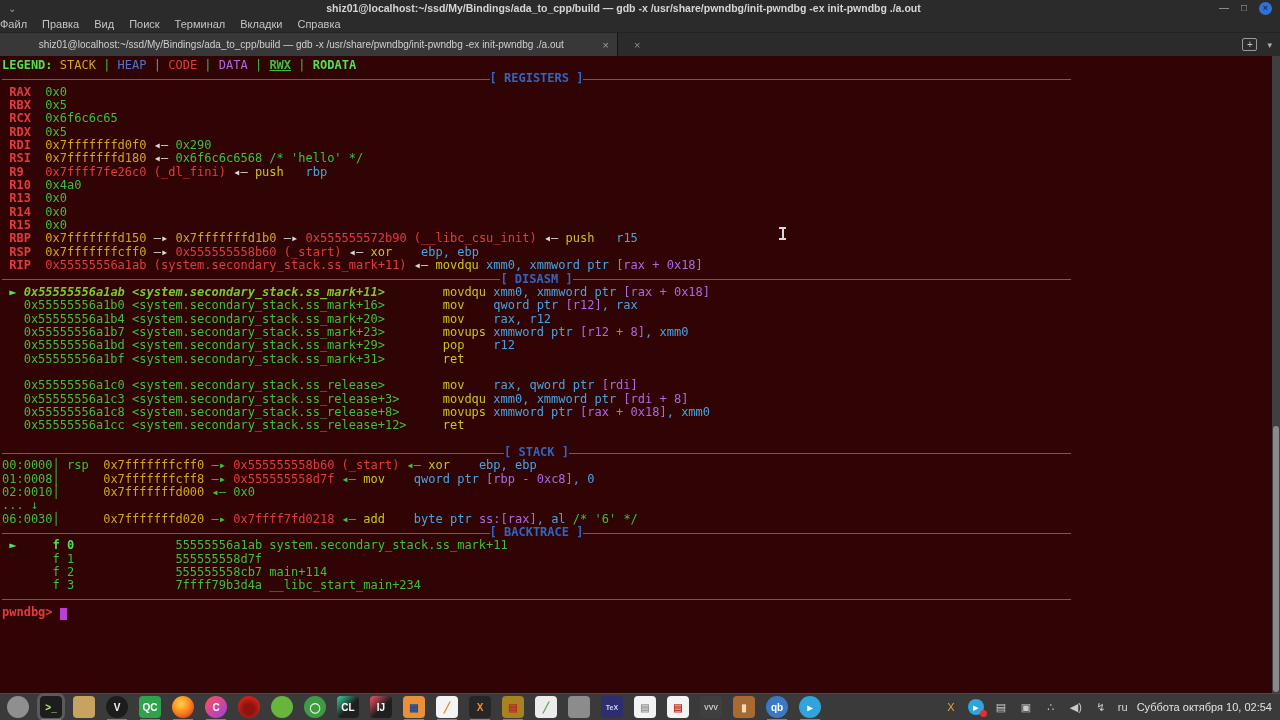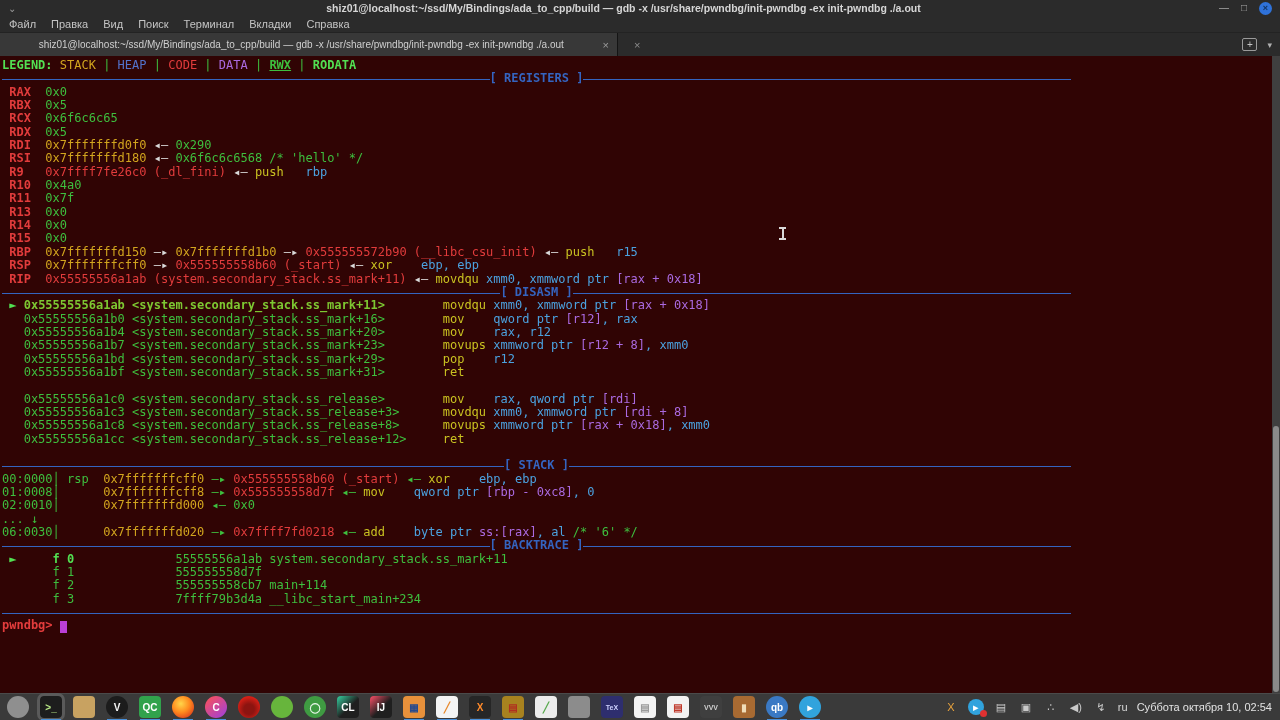--- a/index.html
+++ b/index.html
@@ -11,21 +11,21 @@
     background:#2b2b2b; display:flex; align-items:center; }
   .titlebar .chevron { color:#9a9a9a; font-size:10px; margin-left:8px; width:20px; }
   .titlebar .title { flex:1; text-align:center; color:#d6d6d6; font-size:10.5px; font-weight:bold;
     white-space:nowrap; overflow:hidden; }
   .winbtns { display:flex; align-items:center; gap:12px; margin-right:8px; }
   .winbtn { color:#a8a8a8; font-size:10px; line-height:10px; cursor:default; }
   .winbtn.close { width:13px; height:13px; border-radius:50%; background:#2f72d9; color:#10315e;
     display:flex; align-items:center; justify-content:center; font-size:9px; font-weight:bold; }
 
   .menubar { position:absolute; left:0; top:16px; width:1280px; height:17px;
-    background:#2b2b2b; display:flex; align-items:center; gap:15px; padding-left:9px;
+    background:#2b2b2b; display:flex; align-items:center; gap:15px; padding-left:0;
     border-bottom:1px solid #232323; }
   .menubar .mitem { color:#c4c4c4; font-size:11px; }
 
   .tabbar { position:absolute; left:0; top:33px; width:1280px; height:23px; background:#1f1f1f;
     display:flex; }
   .tab { height:23px; display:flex; align-items:center; padding:0 8px; }
   .tab .tlabel { flex:1; text-align:center; font-size:10px; white-space:nowrap; overflow:hidden; }
   .tab .tclose { font-size:11px; margin-left:8px; }
   .tab.active { width:618px; background:#383838; border-right:1px solid #141414; }
   .tab.active .tlabel { color:#cfcfcf; }
@@ -45,21 +45,21 @@
   .tline { white-space:pre; font-family:"DejaVu Sans Mono","DejaVu Sans",monospace;
     font-size:12px; line-height:13.35px; height:13.35px; width:1069px; }
   .tline.thead { display:flex; }
   .hline { flex:1; height:1px; background:var(--hdr); align-self:center; margin-top:1px; }
   .hlabel { color:var(--hdr); font-weight:bold; }
 
   .s-regn { color:var(--red); font-weight:bold; }
   .s-red  { color:var(--red); }
   .s-grn  { color:var(--grn); }
   .s-grnb { color:var(--grnb); font-weight:bold; }
-  .s-cur  { color:var(--cur); font-weight:bold; }
+  .s-cur  { color:var(--cur); font-weight:bold;font-style:italic; }
   .s-yel  { color:var(--yel); }
   .s-mnem { color:var(--mnem); }
   .s-cyn  { color:var(--cyn); }
   .s-pur  { color:var(--pur); }
   .s-wht  { color:var(--wht); }
   .s-blu  { color:var(--blu); }
   .s-rwx  { color:var(--grn); font-weight:bold; text-decoration:underline; }
   .s-lgd  { color:var(--grnb); font-weight:bold; }
   .s-prompt { color:var(--red); font-weight:bold; }
   .s-cursorblk { display:inline-block; width:7px; height:12px; background:var(--cursorc);
@@ -135,21 +135,20 @@
     <div class="tline"><span class="s-lgd">LEGEND: </span><span class="s-yel">STACK</span><span class="s-grn"> | </span><span class="s-blu">HEAP</span><span class="s-grn"> | </span><span class="s-red">CODE</span><span class="s-grn"> | </span><span class="s-pur">DATA</span><span class="s-grn"> | </span><span class="s-rwx">RWX</span><span class="s-grn"> | </span><span class="s-lgd">RODATA</span></div>
     <div class="tline thead"><span class="hline"></span><span class="hlabel">[ REGISTERS ]</span><span class="hline"></span></div>
     <div class="tline"><span class="s-regn"> RAX  </span><span class="s-grn">0x0</span></div>
     <div class="tline"><span class="s-regn"> RBX  </span><span class="s-grn">0x5</span></div>
     <div class="tline"><span class="s-regn"> RCX  </span><span class="s-grn">0x6f6c6c65</span></div>
     <div class="tline"><span class="s-regn"> RDX  </span><span class="s-grn">0x5</span></div>
     <div class="tline"><span class="s-regn"> RDI  </span><span class="s-yel">0x7fffffffd0f0</span><span class="s-wht"> ◂— </span><span class="s-grn">0x290</span></div>
     <div class="tline"><span class="s-regn"> RSI  </span><span class="s-yel">0x7fffffffd180</span><span class="s-wht"> ◂— </span><span class="s-grn">0x6f6c6c6568 /* 'hello' */</span></div>
     <div class="tline"><span class="s-regn"> R9   </span><span class="s-red">0x7ffff7fe26c0 (_dl_fini)</span><span class="s-wht"> ◂— </span><span class="s-mnem">push   </span><span class="s-cyn">rbp</span></div>
     <div class="tline"><span class="s-regn"> R10  </span><span class="s-grn">0x4a0</span></div>
-    <div class="tline"><span class="s-regn"> R11  </span><span class="s-grn">0x7f</span></div>
     <div class="tline"><span class="s-regn"> R13  </span><span class="s-grn">0x0</span></div>
     <div class="tline"><span class="s-regn"> R14  </span><span class="s-grn">0x0</span></div>
     <div class="tline"><span class="s-regn"> R15  </span><span class="s-grn">0x0</span></div>
     <div class="tline"><span class="s-regn"> RBP  </span><span class="s-yel">0x7fffffffd150</span><span class="s-wht"> —▸ </span><span class="s-yel">0x7fffffffd1b0</span><span class="s-wht"> —▸ </span><span class="s-red">0x555555572b90 (__libc_csu_init)</span><span class="s-wht"> ◂— </span><span class="s-mnem">push   </span><span class="s-cyn">r15</span></div>
     <div class="tline"><span class="s-regn"> RSP  </span><span class="s-yel">0x7fffffffcff0</span><span class="s-wht"> —▸ </span><span class="s-red">0x555555558b60 (_start)</span><span class="s-wht"> ◂— </span><span class="s-mnem">xor    </span><span class="s-cyn">ebp, ebp</span></div>
     <div class="tline"><span class="s-regn"> RIP  </span><span class="s-red">0x55555556a1ab (system.secondary_stack.ss_mark+11)</span><span class="s-wht"> ◂— </span><span class="s-mnem">movdqu </span><span class="s-cyn">xmm0, xmmword ptr </span><span class="s-pur">[rax + 0x18]</span></div>
     <div class="tline thead"><span class="hline"></span><span class="hlabel">[ DISASM ]</span><span class="hline"></span></div>
     <div class="tline"><span class="s-grnb"> ► </span><span class="s-cur">0x55555556a1ab &lt;system.secondary_stack.ss_mark+11&gt;</span><span class="s-cur">        </span><span class="s-mnem">movdqu </span><span class="s-cyn">xmm0, xmmword ptr </span><span class="s-pur">[rax + 0x18]</span></div>
     <div class="tline"><span class="s-grn">   0x55555556a1b0 &lt;system.secondary_stack.ss_mark+16&gt;        </span><span class="s-mnem">mov    </span><span class="s-cyn">qword ptr </span><span class="s-pur">[r12]</span><span class="s-cyn">, rax</span></div>
     <div class="tline"><span class="s-grn">   0x55555556a1b4 &lt;system.secondary_stack.ss_mark+20&gt;        </span><span class="s-mnem">mov    </span><span class="s-cyn">rax, r12</span></div>

